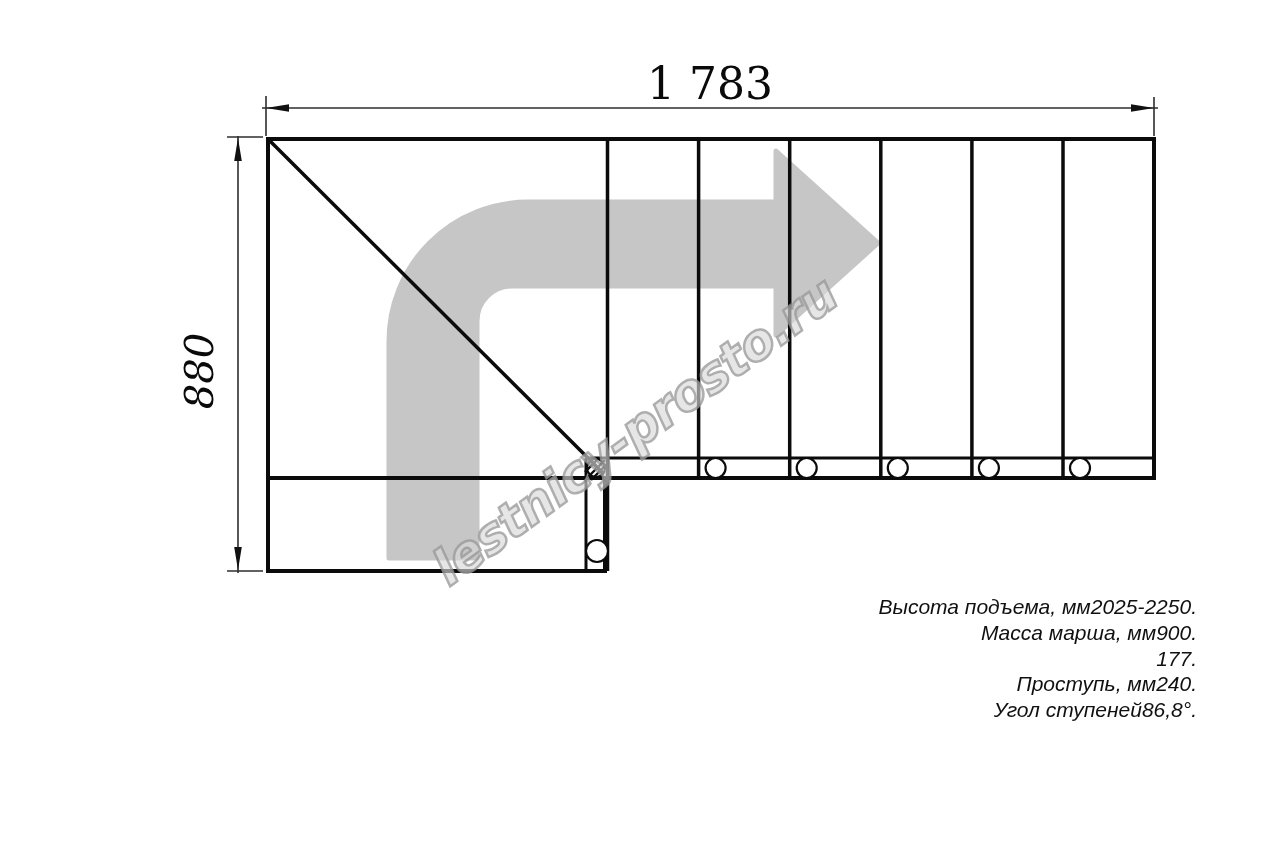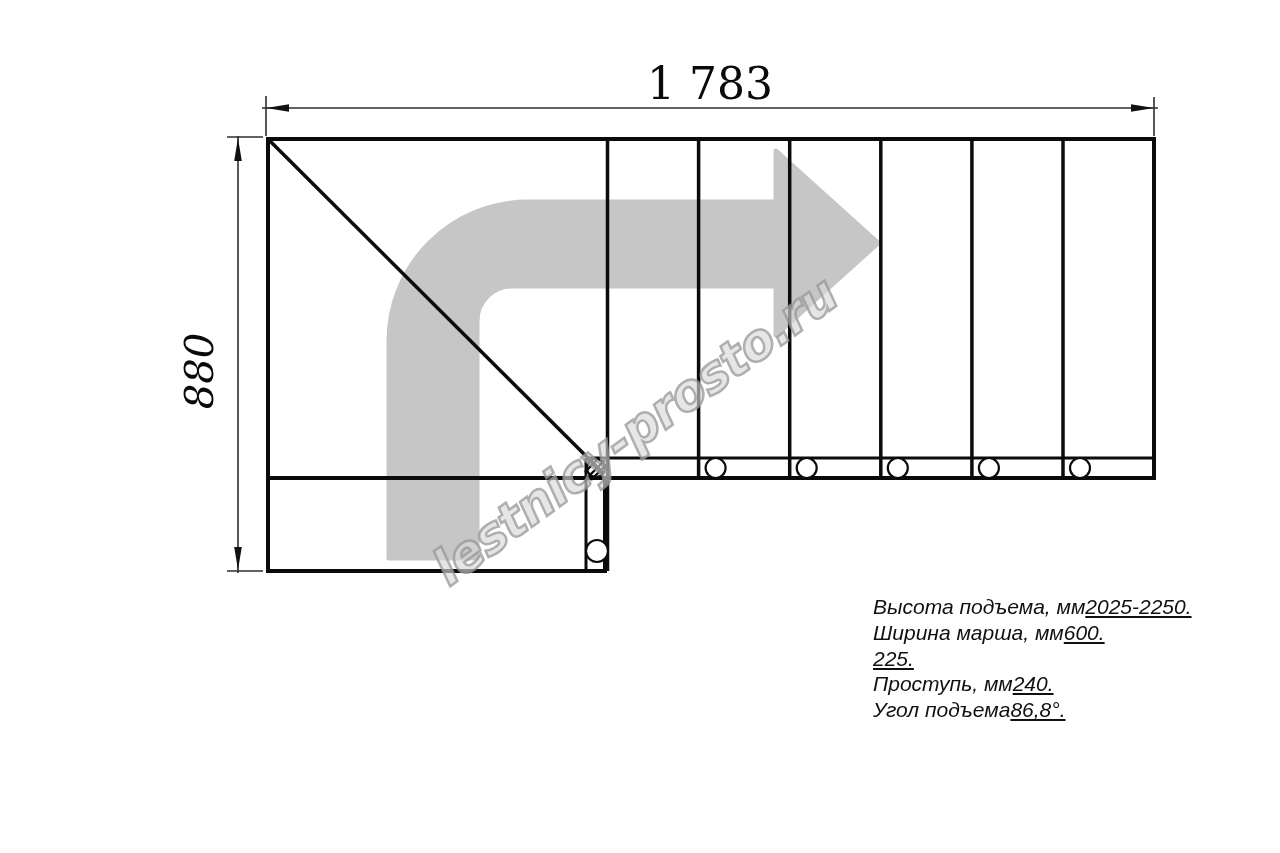--- a/index.html
+++ b/index.html
@@ -61,27 +61,27 @@
     position: absolute;
     left: 873px; top: 594px;
     width: 324px;
     font-family: "Liberation Sans", sans-serif;
     font-style: italic;
     font-size: 21px;
     color: #101010;
   }
   .spec-row {
     display: flex;
-    justify-content: flex-start;
+    justify-content: flex-end;
     align-items: baseline;
     line-height: 25.8px;
     white-space: nowrap;
   }
   .spec-label { text-align: left; }
-  .spec-value { text-align: right; text-decoration: underline; }
+  .spec-value { text-align: right; }
 </style>
 </head>
 <body>
 
 <div class="stage">
 
   <svg class="plan" width="1280" height="853" viewBox="0 0 1280 853">
 
     <path class="arrowband" d="M389,558 L389,341 A139,139 0 0 1 528,202 L776,202 L776,151 L878,243 L776,335 L776,286 L512,286 A35,35 0 0 0 477,321 L477,558 Z" fill="#c6c6c6"></path>
 
@@ -129,29 +129,29 @@
   </svg>
 
   <div class="watermark">lestnicy-prosto.ru</div>
 
   <div class="spec-table">
     <div class="spec-row">
       <span class="spec-label">Высота подъема, мм</span>
       <span class="spec-value">2025-2250.</span>
     </div>
     <div class="spec-row">
-      <span class="spec-label">Ширина марша, мм</span>
-      <span class="spec-value">600.</span>
+      <span class="spec-label">Масса марша, мм</span>
+      <span class="spec-value">900.</span>
     </div>
     <div class="spec-row">
-      <span class="spec-value">225.</span>
+      <span class="spec-value">177.</span>
     </div>
     <div class="spec-row">
       <span class="spec-label">Проступь, мм</span>
       <span class="spec-value">240.</span>
     </div>
     <div class="spec-row">
-      <span class="spec-label">Угол подъема</span>
+      <span class="spec-label">Угол ступеней</span>
       <span class="spec-value">86,8°.</span>
     </div>
   </div>
 
 </div>
 
 </body></html>

